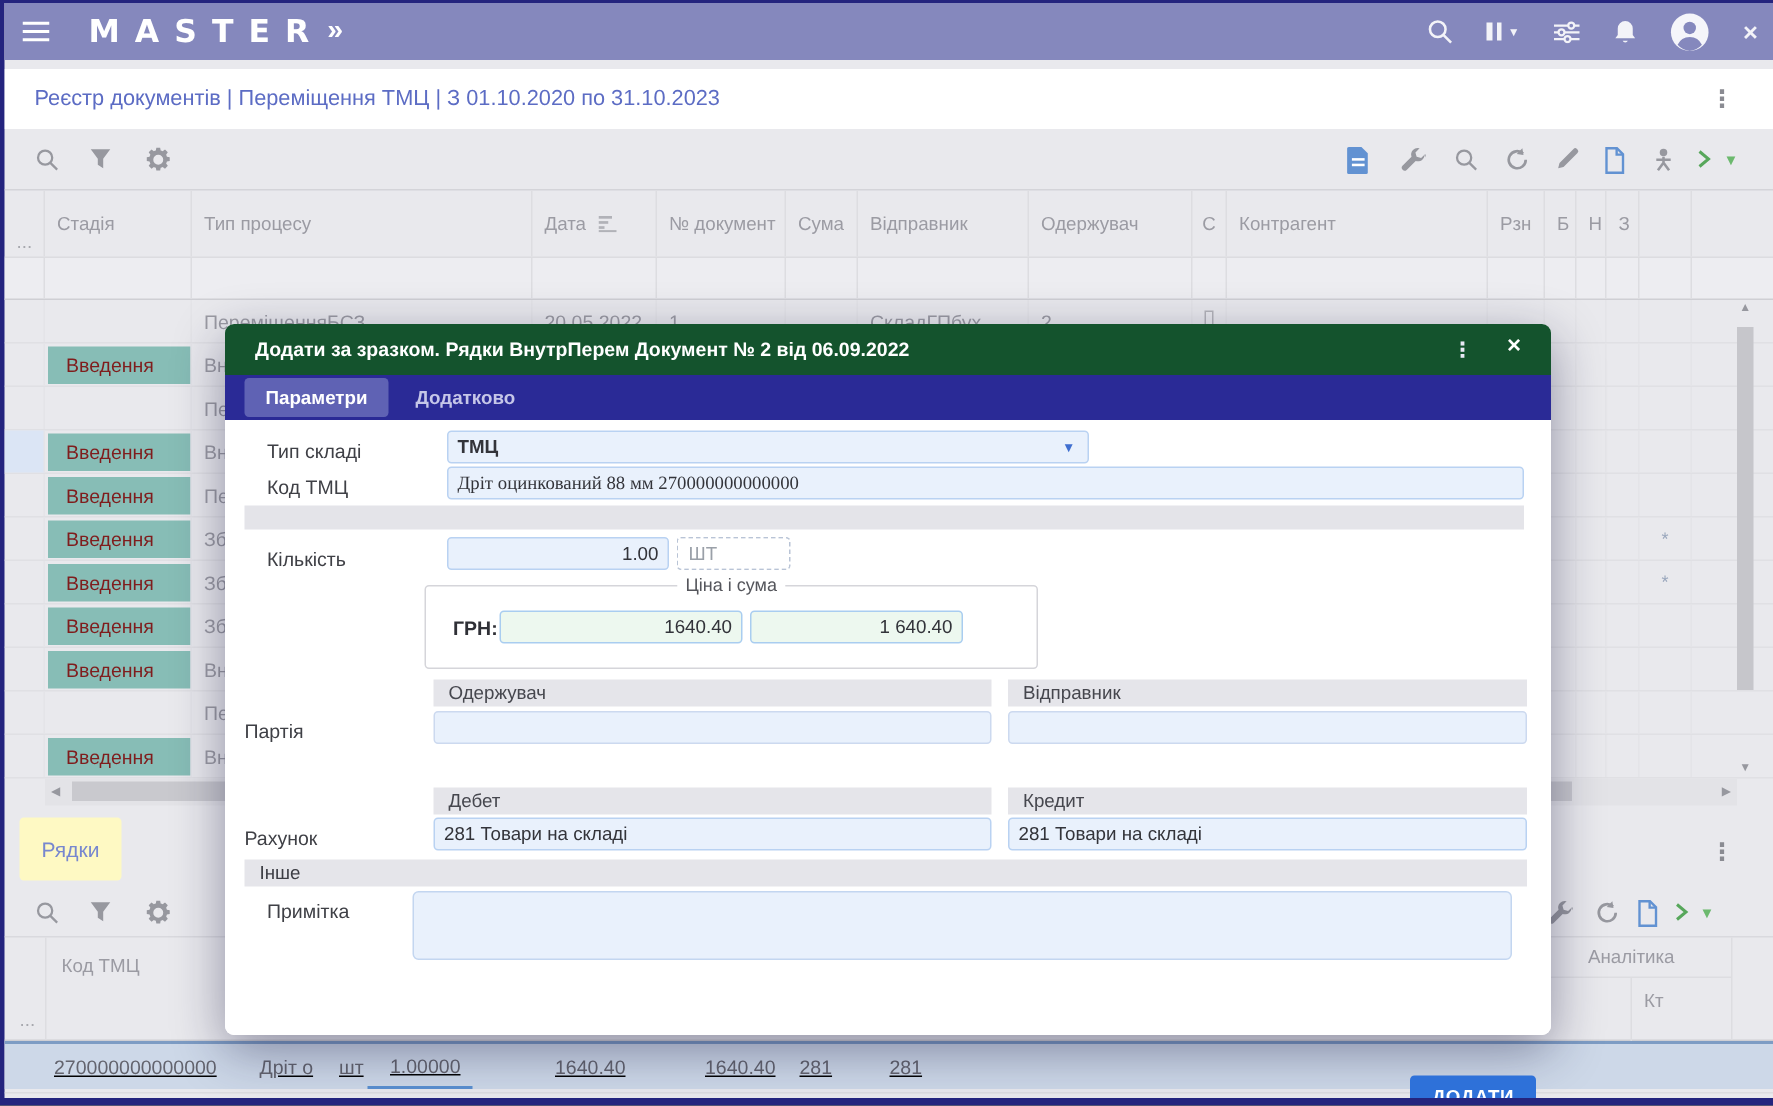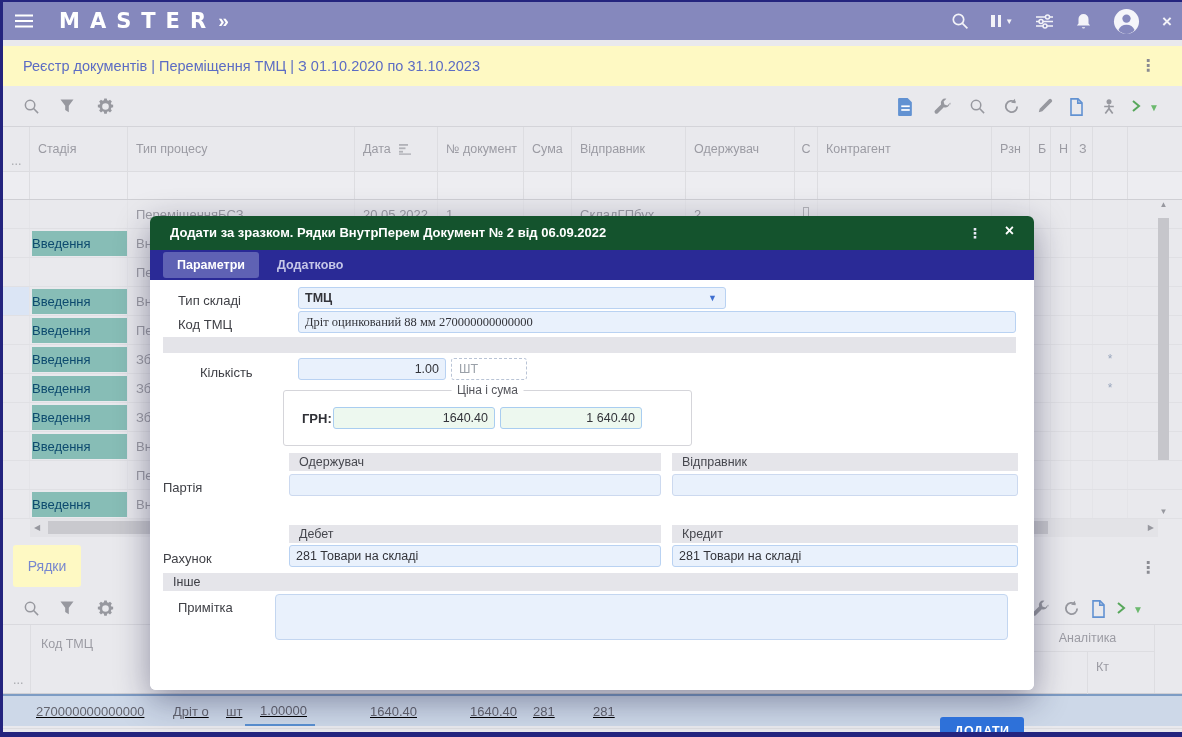--- a/index.html
+++ b/index.html
@@ -14,21 +14,21 @@
   .brand-arrows{color:#fff;font-weight:bold;font-size:19px;margin-left:2px;}
   .topbar-right{position:absolute;right:10px;top:0;height:38px;display:flex;align-items:center;gap:22px;}
   .tb-ic{color:#f3f3f8;display:flex;align-items:center;cursor:pointer;}
   .pause-wrap{display:flex;align-items:center;gap:4px;}
   .pause-bars{display:flex;gap:3px;}
   .pause-bars i{display:block;width:3.5px;height:12px;background:#f3f3f8;}
   .tb-caret{color:#f3f3f8;font-size:8px;}
   .close-x{font-size:17px;color:#f3f3f8;font-weight:bold;line-height:1;}
 
   
-  .crumb-row{position:absolute;left:0;top:44px;width:100%;height:40px;background:#fef9c3;}
+  .crumb-row{position:absolute;left:0;top:44px;width:100%;height:40px;background:#ffffff;}
   .crumb{position:absolute;left:20px;top:12px;font-size:14.5px;color:#5c6cc4;}
   .dots-v{position:absolute;width:16px;text-align:center;color:#8a8b92;font-size:16px;font-weight:bold;cursor:pointer;}
 
   
   .toolbar1{position:absolute;left:0;top:86px;width:100%;height:38px;}
   .ic{position:absolute;top:10px;color:#97989f;display:flex;align-items:center;cursor:pointer;}
   .ic.blue{color:#6292d2;} .ic.green{color:#57a75b;}
   .green-caret{font-size:10px;color:#6cb96e;}
 
   
@@ -40,22 +40,22 @@
           font-size:12.5px;color:#9b9ba3;overflow:hidden;white-space:nowrap;flex:0 0 auto;}
   .reg-head .hc{color:#9b9ba3;}
   .rrow{height:29px;border-bottom:1px solid #e0e0e4;cursor:pointer;}
   .rc{border-right:1px solid #e4e4e8;font-size:13px;}
   .c-dots{width:27px}.c-stage{width:98px;padding:0;}.c-type{width:227px}.c-date{width:83px}.c-num{width:86px}
   .c-sum{width:48px}.c-send{width:114px}.c-recv{width:109px}.c-s{width:23px;justify-content:center;}
   .c-contr{width:174px}.c-rzn{width:38px}.c-b{width:21px}.c-n{width:20px}.c-z{width:22px}
   .c-flag{width:35px;justify-content:center;color:#9aa7bd;font-size:12px;}
   .c-fill{flex:1 1 auto;border-right:none;}
   .hc.c-dots{align-items:flex-end;padding-bottom:3px;color:#a7a8ae;}
-  .badge{display:block;width:100%;height:25px;margin:2px 0 2px 2px;background:#87bdb6;color:#0c4a6e;
-         font-size:13px;line-height:25px;box-sizing:border-box;}
+  .badge{display:block;width:100%;height:25px;margin:2px 0 2px 2px;background:#87bdb6;color:#7f1d1d;
+         font-size:13px;line-height:25px;padding-left:12px;box-sizing:border-box;}
   .badge:empty{display:none;}
   .rrow.current .c-dots{background:#dbe5f5;}
   .cbx{display:inline-block;width:13px;height:13px;border:1.5px solid #b3b3b9;background:transparent;cursor:pointer;}
   .sort-ic{margin-left:8px;opacity:.85;}
 
   
   .vscroll{position:absolute;right:11px;top:196px;width:15px;height:320px;}
   .vs-arrow{position:absolute;left:0;width:15px;text-align:center;color:#97989f;font-size:8px;cursor:pointer;}
   .vs-thumb{position:absolute;left:2px;top:20px;width:11px;height:242px;background:#c6c6cb;cursor:pointer;}
   .hscroll{position:absolute;left:27px;top:517px;width:1128px;height:18px;background:#e3e3e7;}
@@ -641,21 +641,21 @@
         <span class="sel-caret">▼</span>
       </div>
 
       <span class="f-label" style="left:28px;top:37px;">Код ТМЦ</span>
       <div class="f-input" style="left:148px;top:31px;width:718px;font-family:Liberation Serif, serif;">
         <span>Дріт оцинкований 88 мм 270000000000000</span>
       </div>
 
       <div class="gray-band" style="left:13px;top:57px;width:853px;"></div>
 
-      <span class="f-label" style="left:28px;top:85px;margin-left:22px;">Кількість</span>
+      <span class="f-label" style="left:28px;top:85px;">Кількість</span>
       <div class="f-input right" style="left:148px;top:78px;width:148px;">
         <span>1.00</span>
       </div>
       <div class="unit-box" style="left:301px;top:78px;width:76px;">
         <span>ШТ</span>
       </div>
 
       <div class="fieldset" style="left:133px;top:110px;width:407px;height:54px;">
         <span class="fs-legend">Ціна і сума</span>
         <span class="grn-label" style="left:18px;top:20px;position:absolute;">ГРН:</span>

